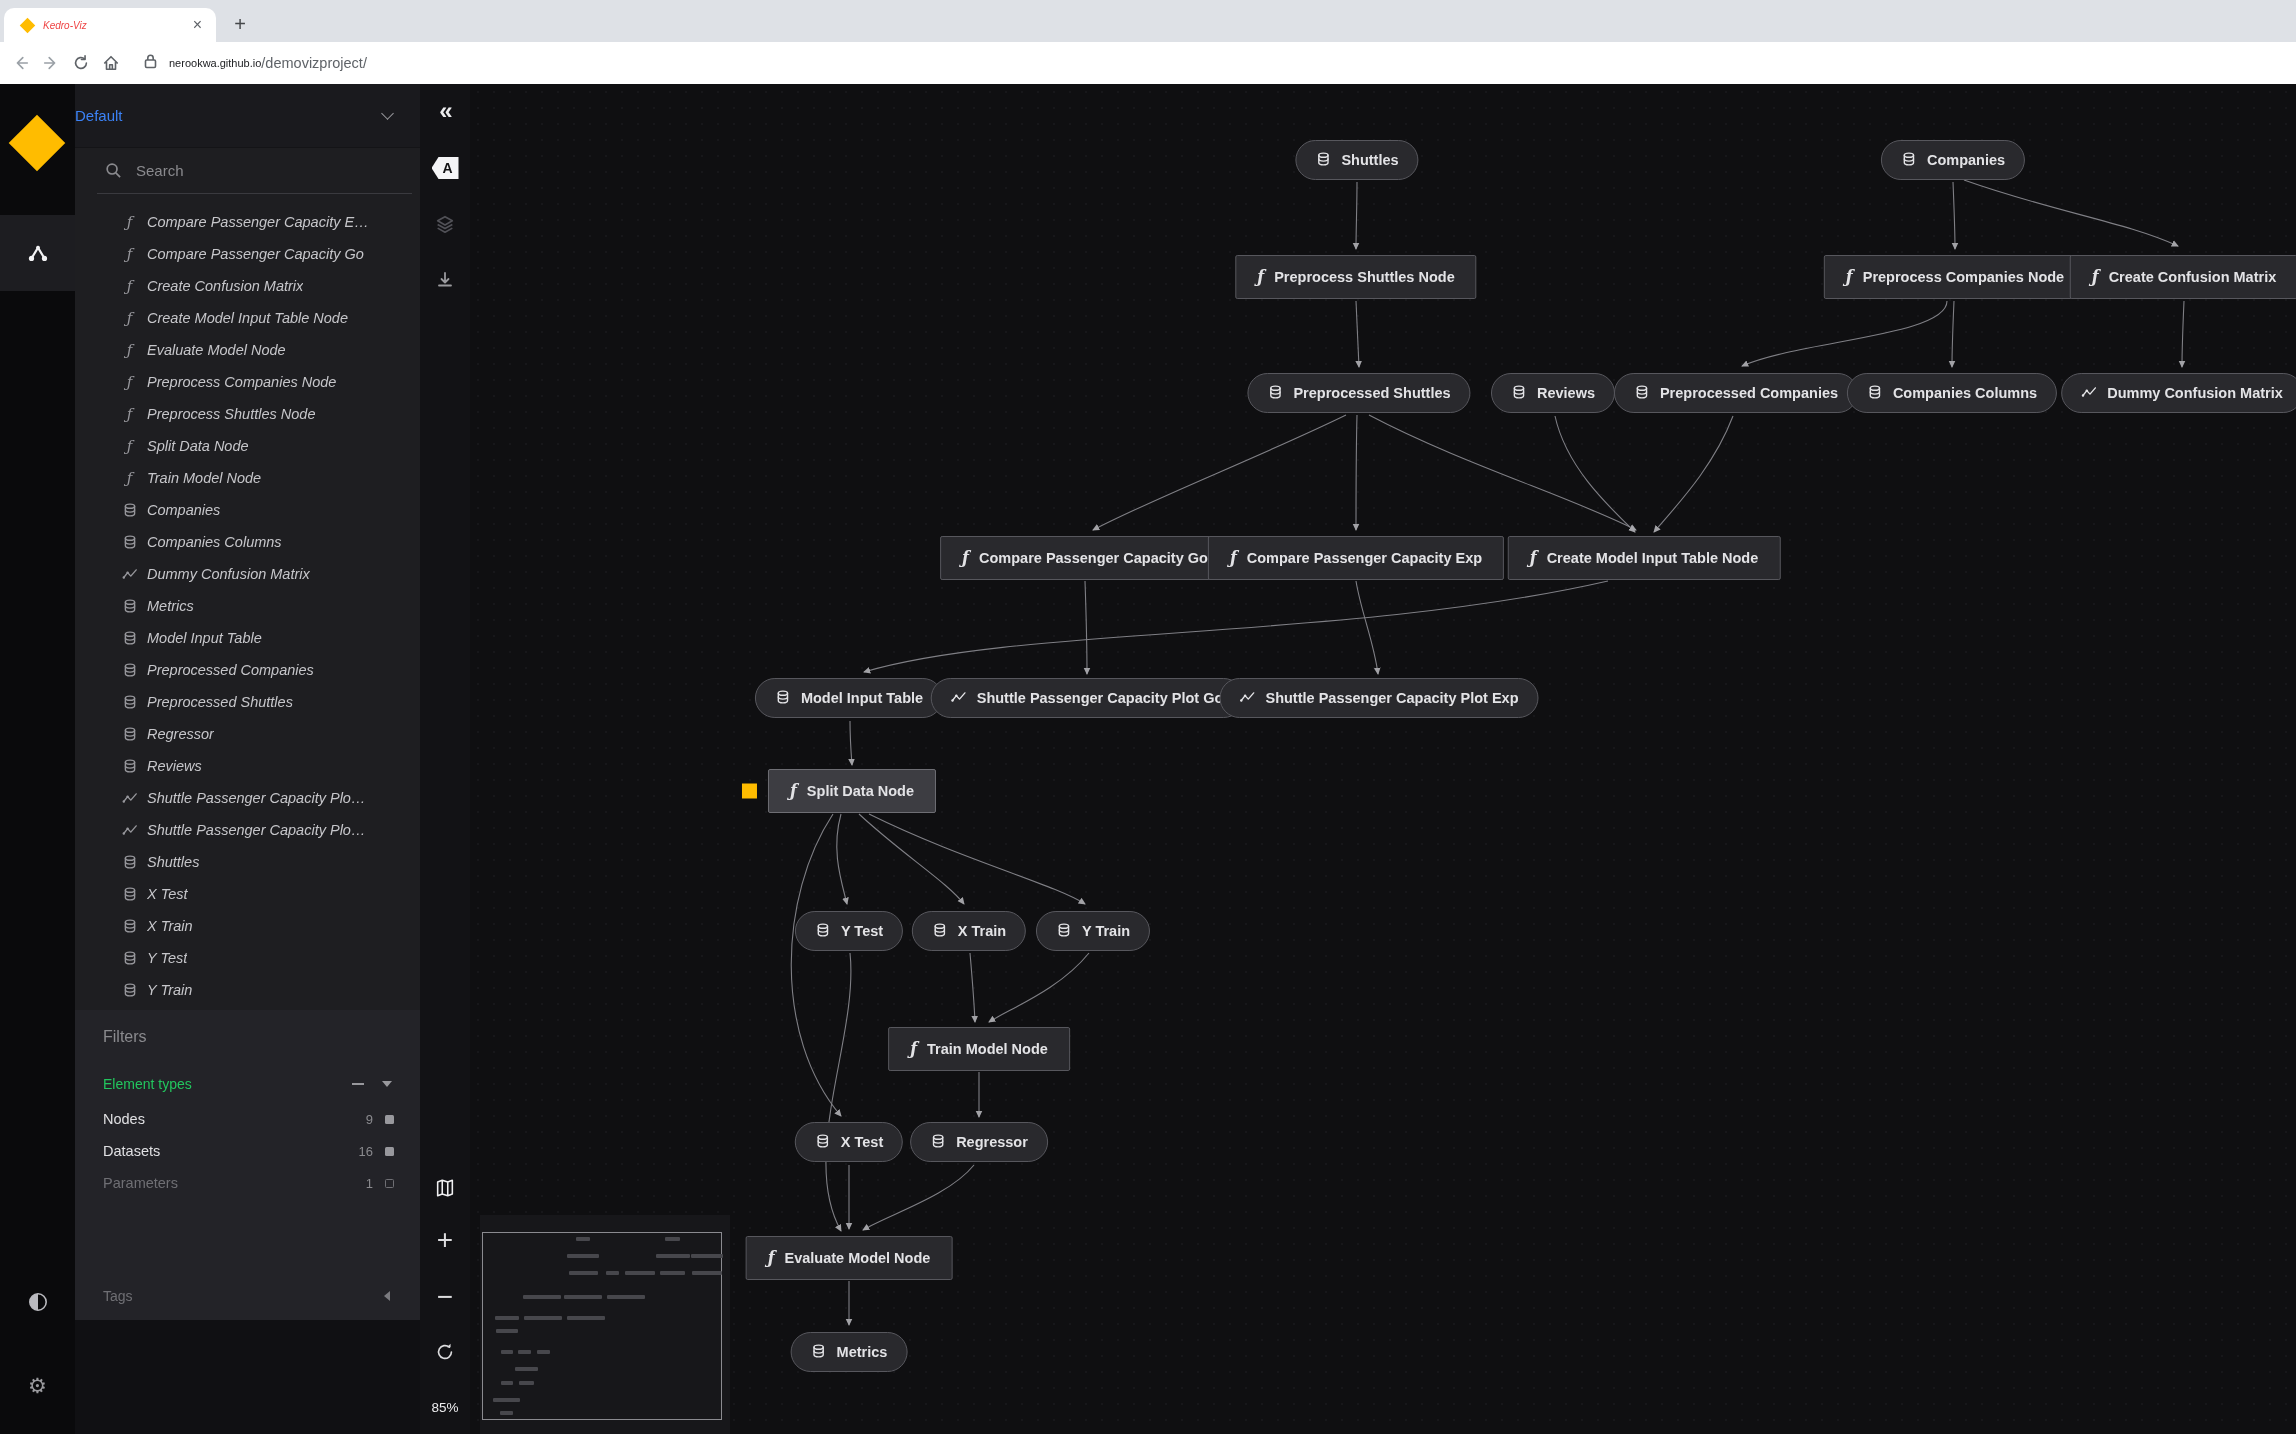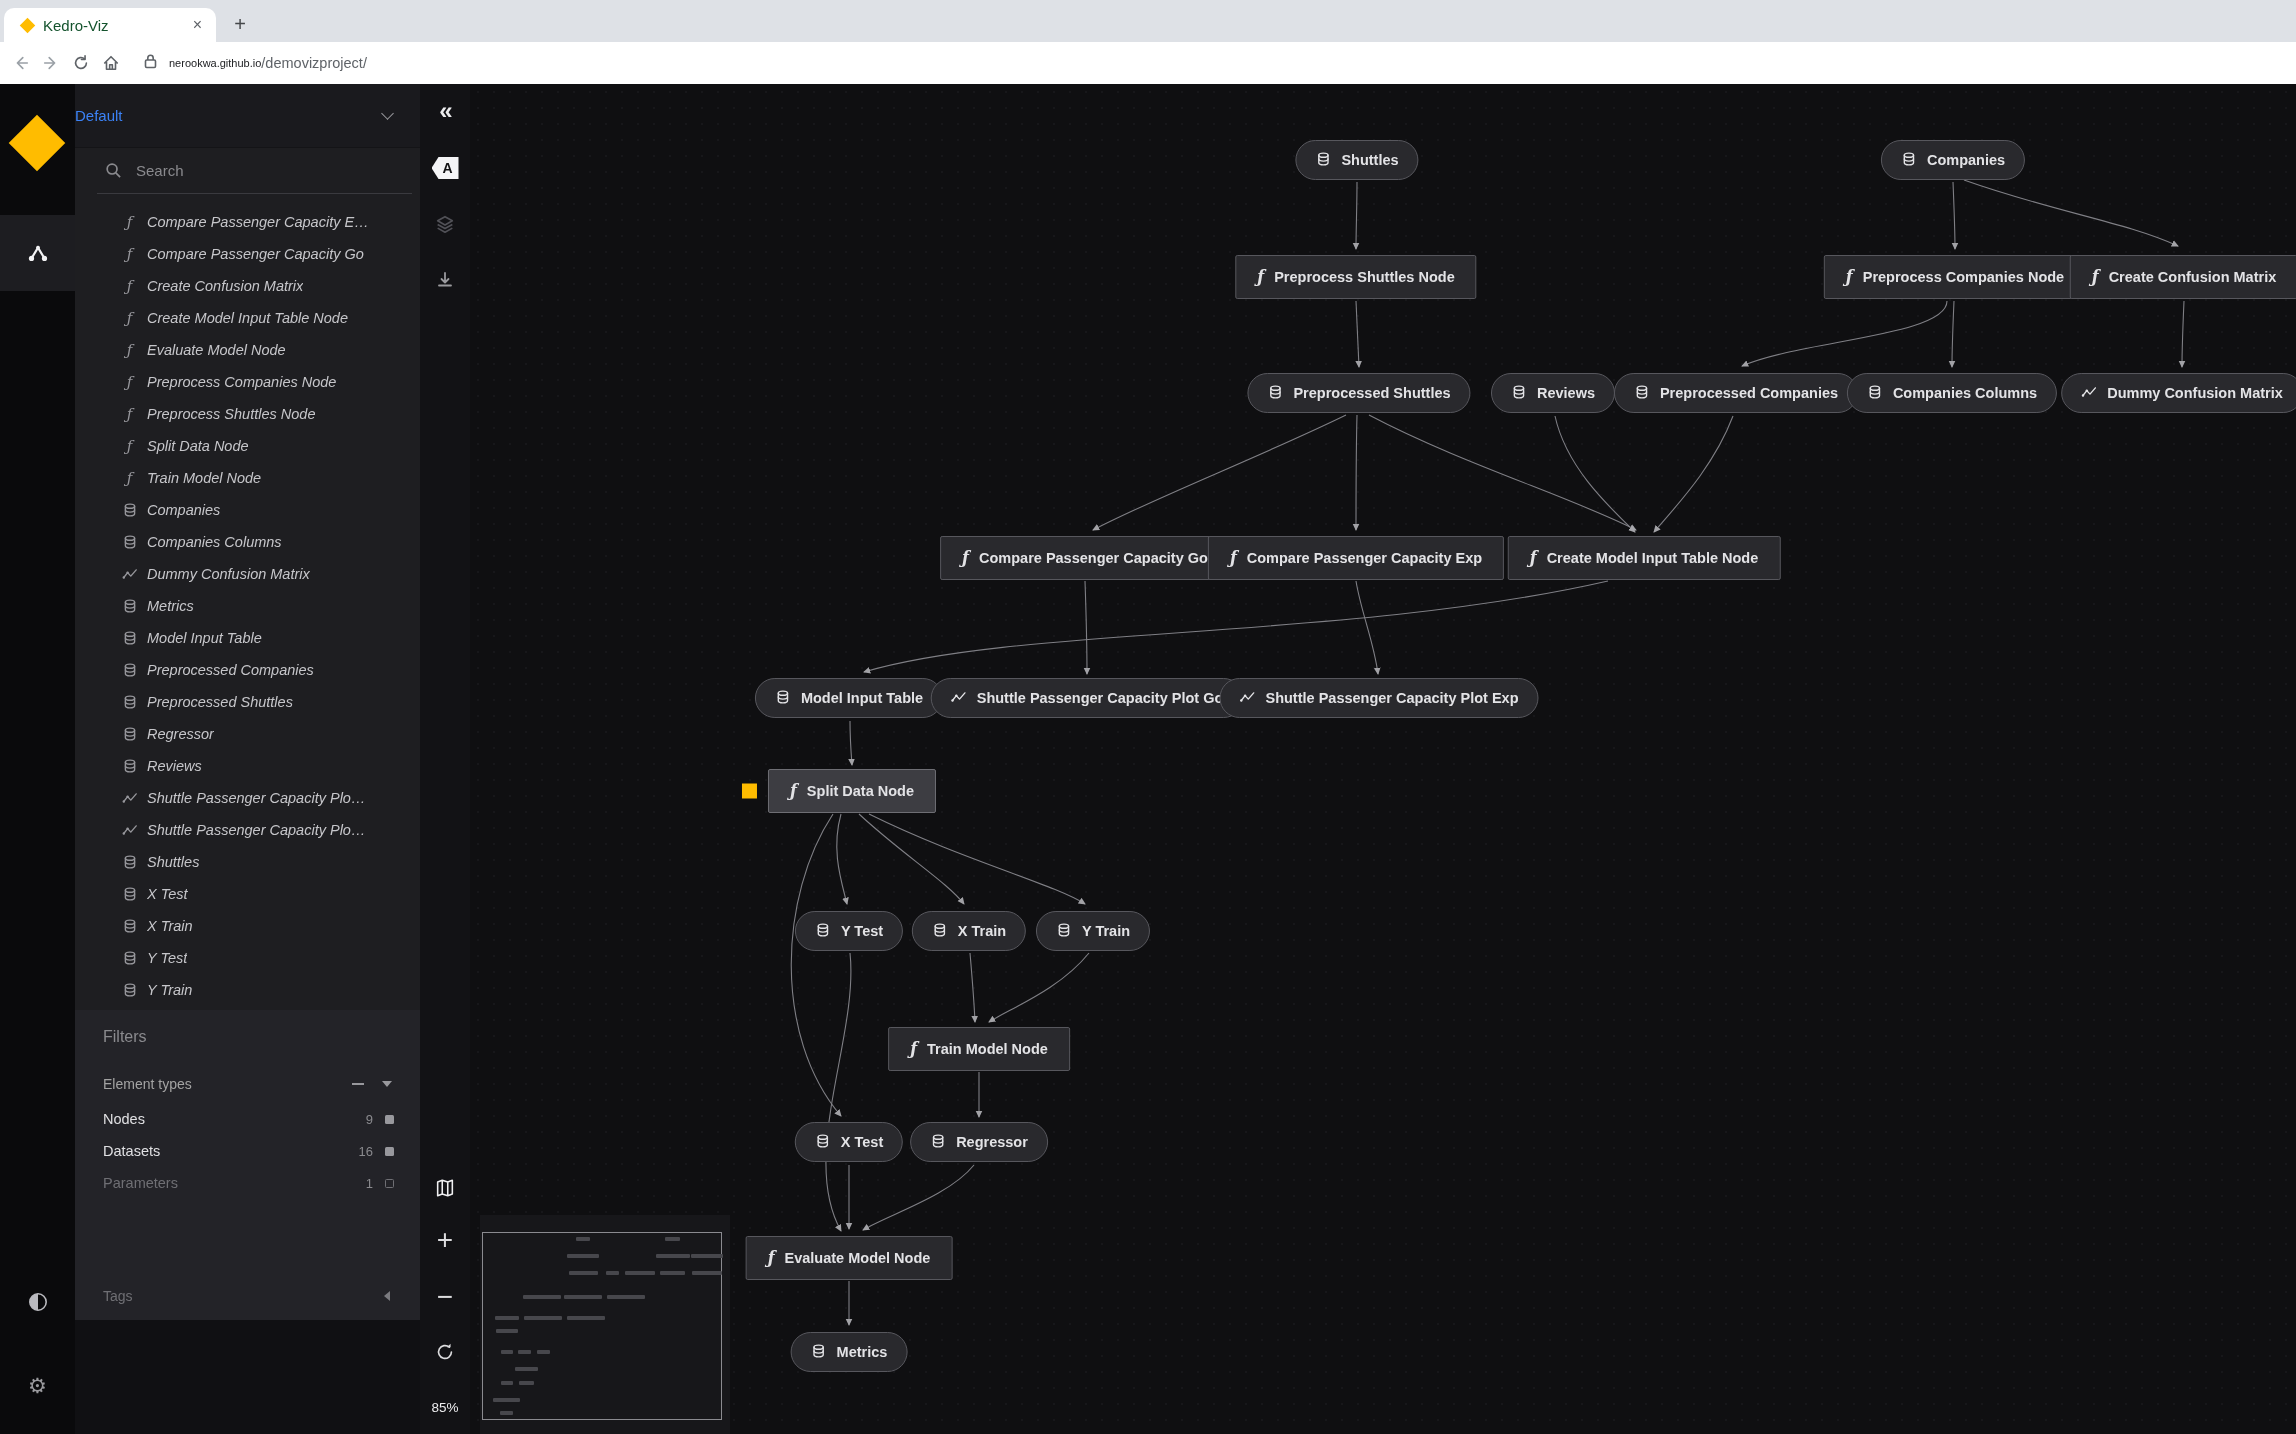--- a/index.html
+++ b/index.html
@@ -5,21 +5,21 @@
   * { margin:0; padding:0; box-sizing:border-box; }
   html,body { width:2296px; height:1434px; overflow:hidden; background:#0f0f11;
               font-family:"Liberation Sans","DejaVu Sans",sans-serif; }
   #screen { position:relative; width:2296px; height:1434px; }
 
   
   .tabstrip { position:absolute; left:0; top:0; width:100%; height:42px; background:#dee1e6; }
   .tab { position:absolute; left:4px; top:8px; width:212px; height:34px; background:#ffffff;
          border-radius:10px 10px 0 0; display:flex; align-items:center; padding:0 10px; }
   .favicon { width:11px; height:11px; background:var(--accent,#ffbc00); transform:rotate(45deg); margin:0 10px 0 8px; flex:none; }
-  .tab-title { font-size:15px; color:#14532d; flex:1; white-space:nowrap; overflow:hidden; }
+  .tab-title { font-size:10px; color:#ef4444; flex:1; white-space:nowrap; overflow:hidden;font-style:italic; }
   .tab-close { font-size:16px; color:#5f6368; padding:0 4px; cursor:default; }
   .newtab { position:absolute; left:226px; top:10px; width:28px; height:28px; display:flex; align-items:center;
             justify-content:center; font-size:20px; color:#45474a; }
   .urlbar { position:absolute; left:0; top:42px; width:100%; height:42px; background:#ffffff;
             display:flex; align-items:center; }
   .navbtn { width:30px; height:30px; display:flex; align-items:center; justify-content:center; color:#5f6368; }
   .navbtn svg { width:18px; height:18px; stroke:#5f6368; fill:none; stroke-width:1.8; stroke-linecap:round; stroke-linejoin:round; }
   .navbtn.dim svg { stroke:#9aa0a6; }
   .urlfield { display:flex; align-items:center; margin-left:18px; }
   .lockicon svg { width:13px; height:15px; stroke:#5f6368; fill:none; stroke-width:1.6; }
@@ -58,21 +58,21 @@
   .nl-row .lbl { font-size:14.5px; color:#c6c6ca; margin-left:9px; white-space:nowrap; overflow:hidden; max-width:250px;font-style:italic; }
 
   .ficon { font-family:"DejaVu Serif","Liberation Serif",serif; font-style:italic; font-size:15px; line-height:1; }
   svg.dbicon, svg.plicon { width:16px; height:16px; stroke:currentColor; fill:none; stroke-width:1.4; stroke-linecap:round; stroke-linejoin:round; }
   svg.plicon circle { fill:currentColor; stroke:none; }
 
   
   .filters { position:absolute; left:0; top:926px; width:345px; height:310px; background:#232328; }
   .flt-title { font-size:16px; color:#8a8a8e; position:absolute; left:28px; top:18px; }
   .flt-elem { position:absolute; left:28px; top:62px; right:20px; height:24px; display:flex; align-items:center; }
-  .flt-elem .lbl { font-size:14px; color:#a3a3a3; flex:1; }
+  .flt-elem .lbl { font-size:14px; color:#22c55e; flex:1; }
   .minus-ic { width:12px; height:2px; background:#98989d; margin-right:18px; }
   .tri-down { width:0; height:0; border-left:5px solid transparent; border-right:5px solid transparent; border-top:6px solid #98989d; margin-right:8px; }
   .flt-row { position:absolute; left:28px; right:20px; height:26px; display:flex; align-items:center; }
   .flt-row .lbl { font-size:14.5px; flex:1; color:#e0e0e3; }
   .flt-row.dim .lbl { color:#6f6f74; }
   .flt-row .cnt { font-size:13px; color:#8a8a8e; width:26px; text-align:right; margin-right:12px; }
   .sq { width:9px; height:9px; background:#98989d; border-radius:1.5px; margin-right:6px; }
   .sq.hollow { background:transparent; border:1.5px solid #6f6f74; }
   .flt-tags { position:absolute; left:28px; right:20px; top:274px; height:24px; display:flex; align-items:center; }
   .flt-tags .lbl { font-size:14px; color:#6f6f74; flex:1; }

